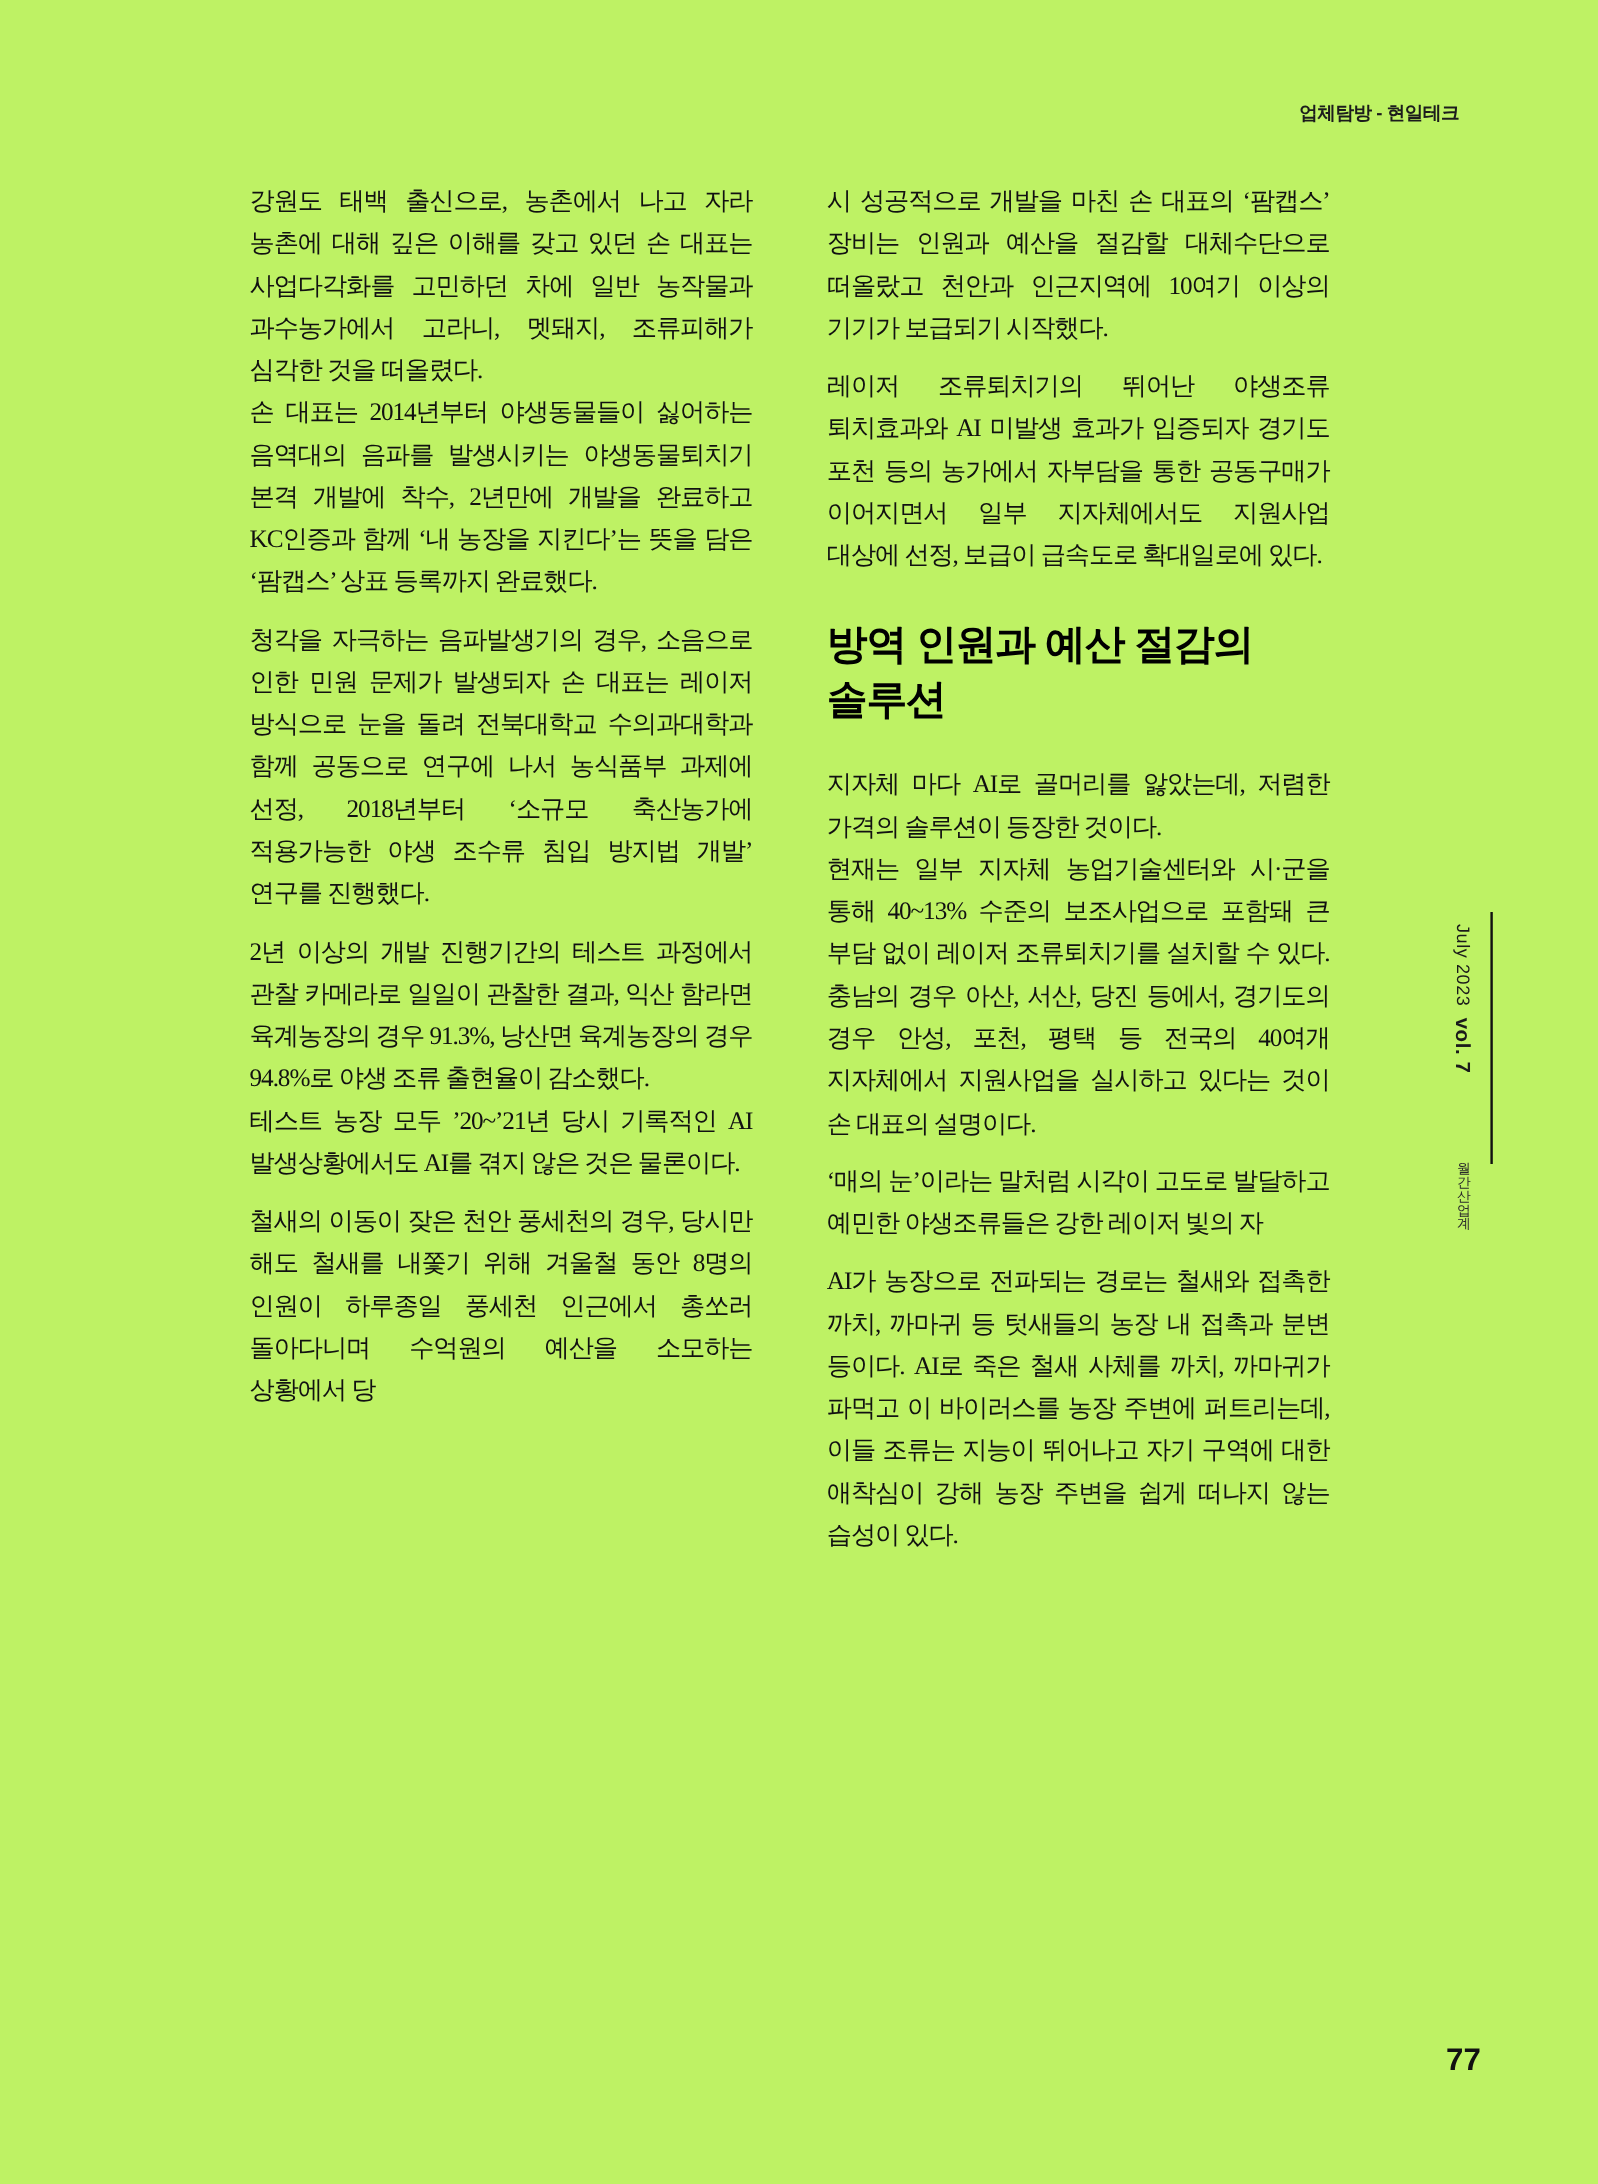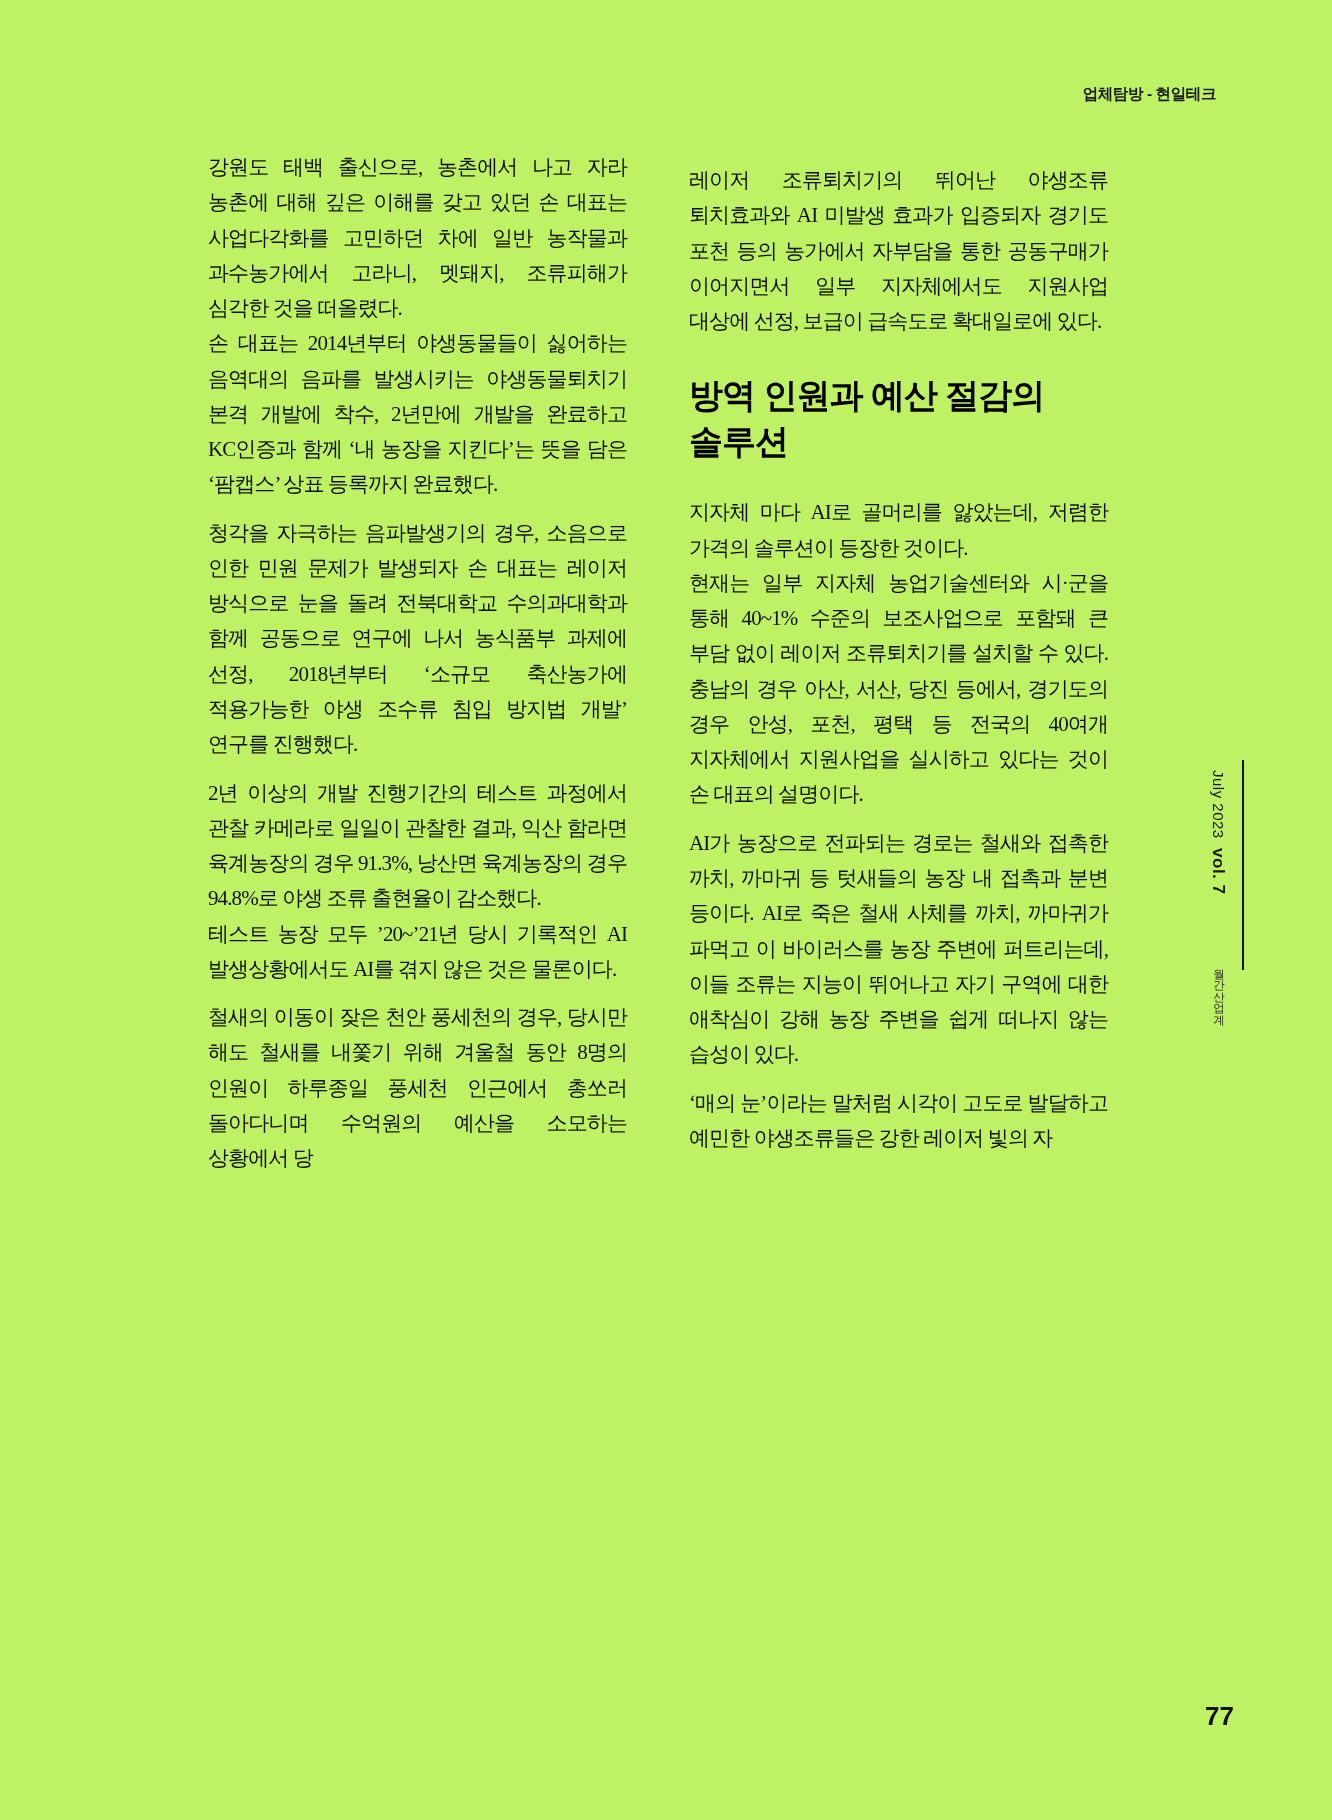--- a/index.html
+++ b/index.html
@@ -122,26 +122,27 @@
     <div class="col">
       <p class="tight">강원도 태백 출신으로, 농촌에서 나고 자라 농촌에 대해 깊은 이해를 갖고 있던 손 대표는 사업다각화를 고민하던 차에 일반 농작물과 과수농가에서 고라니, 멧돼지, 조류피해가 심각한 것을 떠올렸다.</p>
       <p class="tight">손 대표는 2014년부터 야생동물들이 싫어하는 음역대의 음파를 발생시키는 야생동물퇴치기 본격 개발에 착수, 2년만에 개발을 완료하고 KC인증과 함께 ‘내 농장을 지킨다’는 뜻을 담은 ‘팜캡스’ 상표 등록까지 완료했다.</p>
       <p class="gap">청각을 자극하는 음파발생기의 경우, 소음으로 인한 민원 문제가 발생되자 손 대표는 레이저 방식으로 눈을 돌려 전북대학교 수의과대학과 함께 공동으로 연구에 나서 농식품부 과제에 선정, 2018년부터 ‘소규모 축산농가에 적용가능한 야생 조수류 침입 방지법 개발’ 연구를 진행했다.</p>
       <p class="gap">2년 이상의 개발 진행기간의 테스트 과정에서 관찰 카메라로 일일이 관찰한 결과, 익산 함라면 육계농장의 경우 91.3%, 낭산면 육계농장의 경우 94.8%로 야생 조류 출현율이 감소했다.</p>
       <p class="tight">테스트 농장 모두 ’20~’21년 당시 기록적인 AI 발생상황에서도 AI를 겪지 않은 것은 물론이다.</p>
       <p class="gap">철새의 이동이 잦은 천안 풍세천의 경우, 당시만 해도 철새를 내쫓기 위해 겨울철 동안 8명의 인원이 하루종일 풍세천 인근에서 총쏘러 돌아다니며 수억원의 예산을 소모하는 상황에서 당</p>
     </div>
 
     <div class="col">
+      <p class="tight">시 성공적으로 개발을 마친 손 대표의 ‘팜캡스’ 장비는 인원과 예산을 절감할 대체수단으로 떠올랐고 천안과 인근지역에 10여기 이상의 기기가 보급되기 시작했다.</p>
       <p class="gap">레이저 조류퇴치기의 뛰어난 야생조류 퇴치효과와 AI 미발생 효과가 입증되자 경기도 포천 등의 농가에서 자부담을 통한 공동구매가 이어지면서 일부 지자체에서도 지원사업 대상에 선정, 보급이 급속도로 확대일로에 있다.</p>
       <h2 class="subhead">방역 인원과 예산 절감의 솔루션</h2>
       <p class="tight">지자체 마다 AI로 골머리를 앓았는데, 저렴한 가격의 솔루션이 등장한 것이다.</p>
-      <p class="tight">현재는 일부 지자체 농업기술센터와 시·군을 통해 40~1% 수준의 보조사업으로 포함돼 큰 부담 없이 레이저 조류퇴치기를 설치할 수 있다. 충남의 경우 아산, 서산, 당진 등에서, 경기도의 경우 안성, 포천, 평택 등 전국의 40여개 지자체에서 지원사업을 실시하고 있다는 것이 손 대표의 설명이다.</p>
+      <p class="tight">현재는 일부 지자체 농업기술센터와 시·군을 통해 40~13% 수준의 보조사업으로 포함돼 큰 부담 없이 레이저 조류퇴치기를 설치할 수 있다. 충남의 경우 아산, 서산, 당진 등에서, 경기도의 경우 안성, 포천, 평택 등 전국의 40여개 지자체에서 지원사업을 실시하고 있다는 것이 손 대표의 설명이다.</p>
+      <p class="gap">‘매의 눈’이라는 말처럼 시각이 고도로 발달하고 예민한 야생조류들은 강한 레이저 빛의 자</p>
       <p class="gap">AI가 농장으로 전파되는 경로는 철새와 접촉한 까치, 까마귀 등 텃새들의 농장 내 접촉과 분변 등이다. AI로 죽은 철새 사체를 까치, 까마귀가 파먹고 이 바이러스를 농장 주변에 퍼트리는데, 이들 조류는 지능이 뛰어나고 자기 구역에 대한 애착심이 강해 농장 주변을 쉽게 떠나지 않는 습성이 있다.</p>
-      <p class="gap">‘매의 눈’이라는 말처럼 시각이 고도로 발달하고 예민한 야생조류들은 강한 레이저 빛의 자</p>
     </div>
 
   </div>
 
   <div class="side-rule"></div>
 
   <div class="side-vert">
     <span>July 2023</span>
     &nbsp;<b>vol. 7</b>
   </div>

